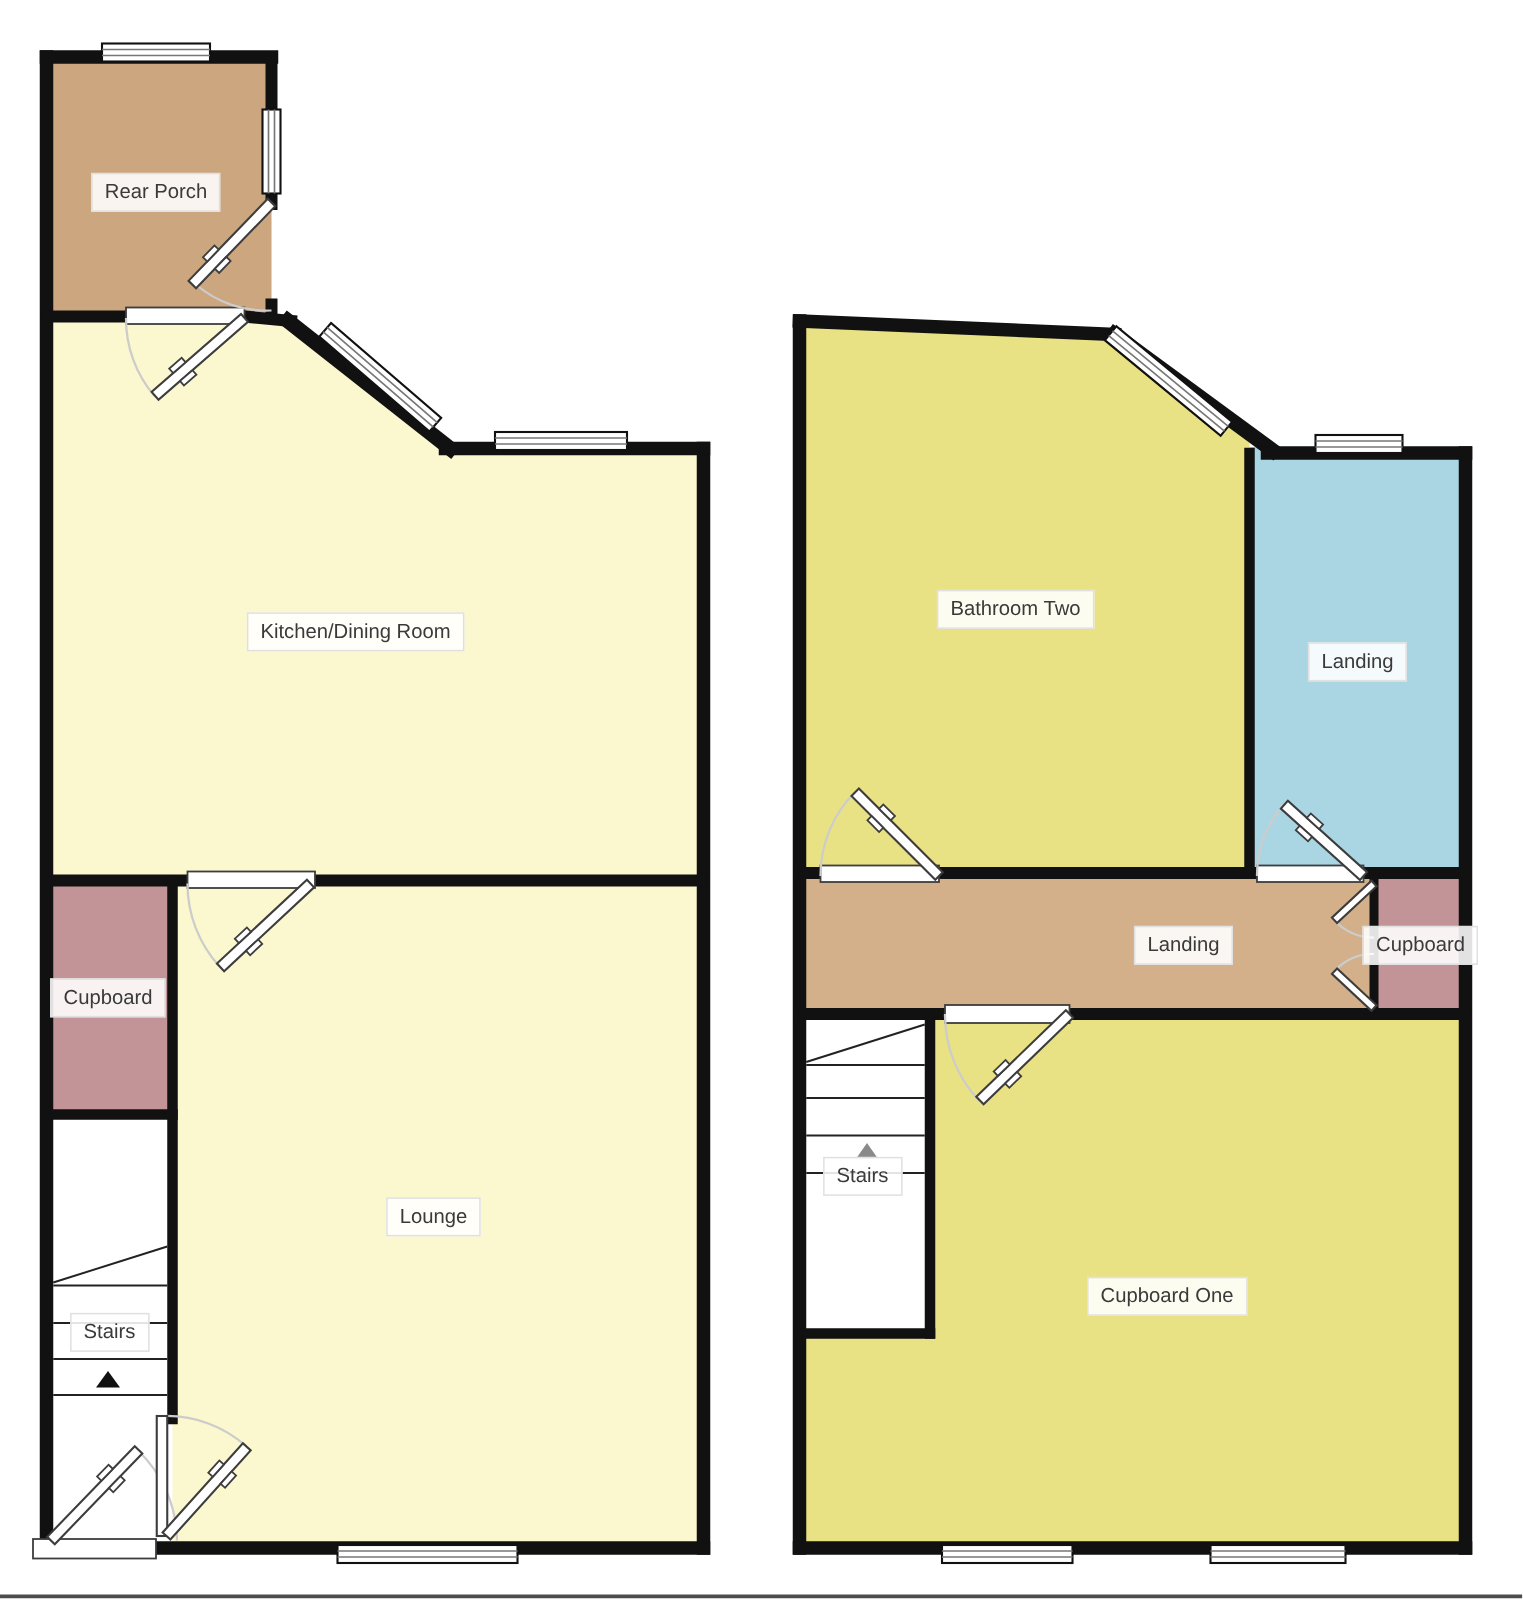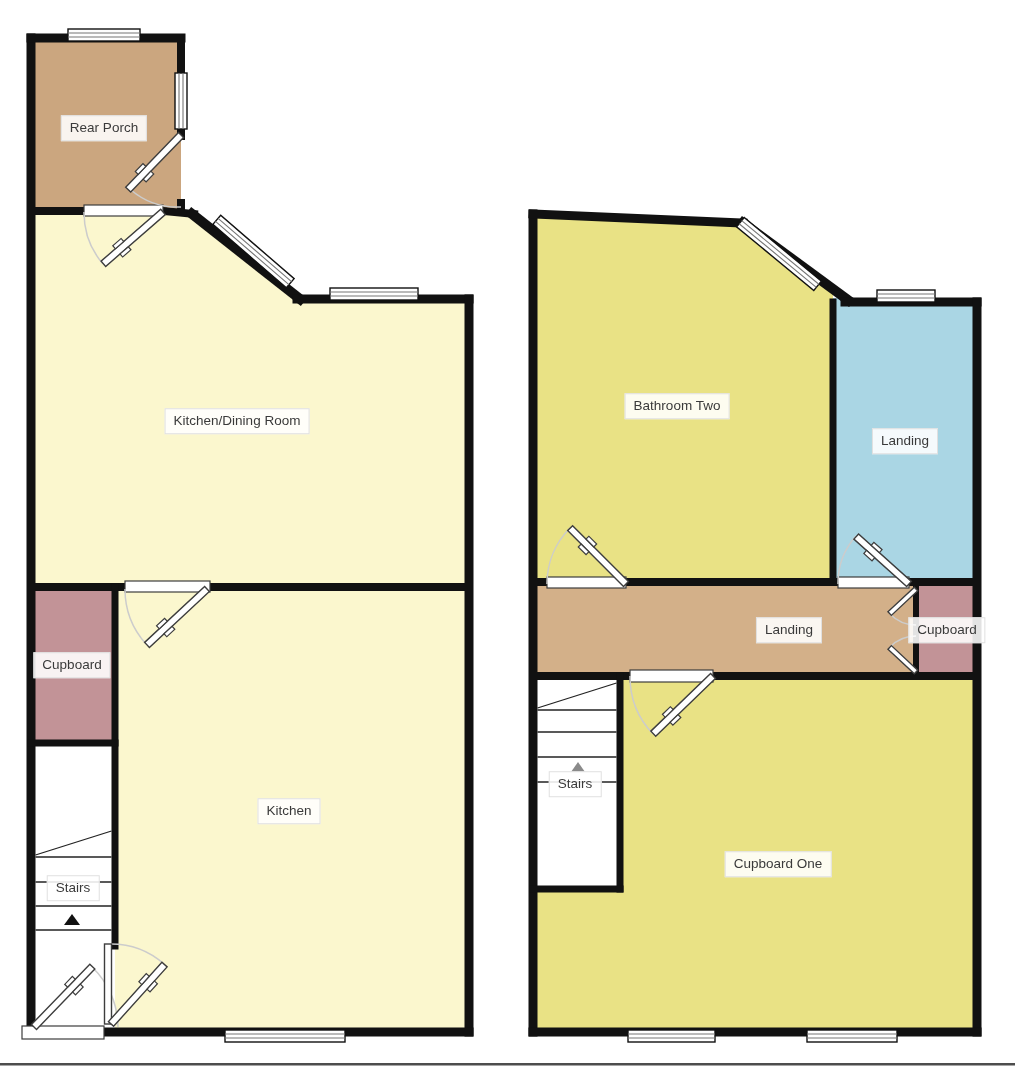--- a/index.html
+++ b/index.html
@@ -214,21 +214,21 @@
       <rect class="leaf" x="0" y="-2.5" width="36" height="5"></rect>
     </g>
   </g>
 
   <rect class="baseline" x="0" y="1063" width="1015" height="2.5"></rect>
 </svg>
 
   <div class="room-label" style="left:104px;top:128px">Rear Porch</div>
   <div class="room-label" style="left:237px;top:421px">Kitchen/Dining Room</div>
   <div class="room-label" style="left:72px;top:665px">Cupboard</div>
-  <div class="room-label" style="left:289px;top:811px">Kitchen</div>
+  <div class="room-label" style="left:289px;top:811px">Lounge</div>
   <div class="room-label" style="left:73px;top:888px">Stairs</div>
 
   <div class="room-label" style="left:677px;top:406px">Bathroom Two</div>
   <div class="room-label" style="left:905px;top:441px">Landing</div>
   <div class="room-label" style="left:789px;top:630px">Landing</div>
   <div class="room-label" style="left:947px;top:630px">Cupboard</div>
   <div class="room-label" style="left:575px;top:784px">Stairs</div>
   <div class="room-label" style="left:778px;top:864px">Cupboard One</div>
 </div>
 

